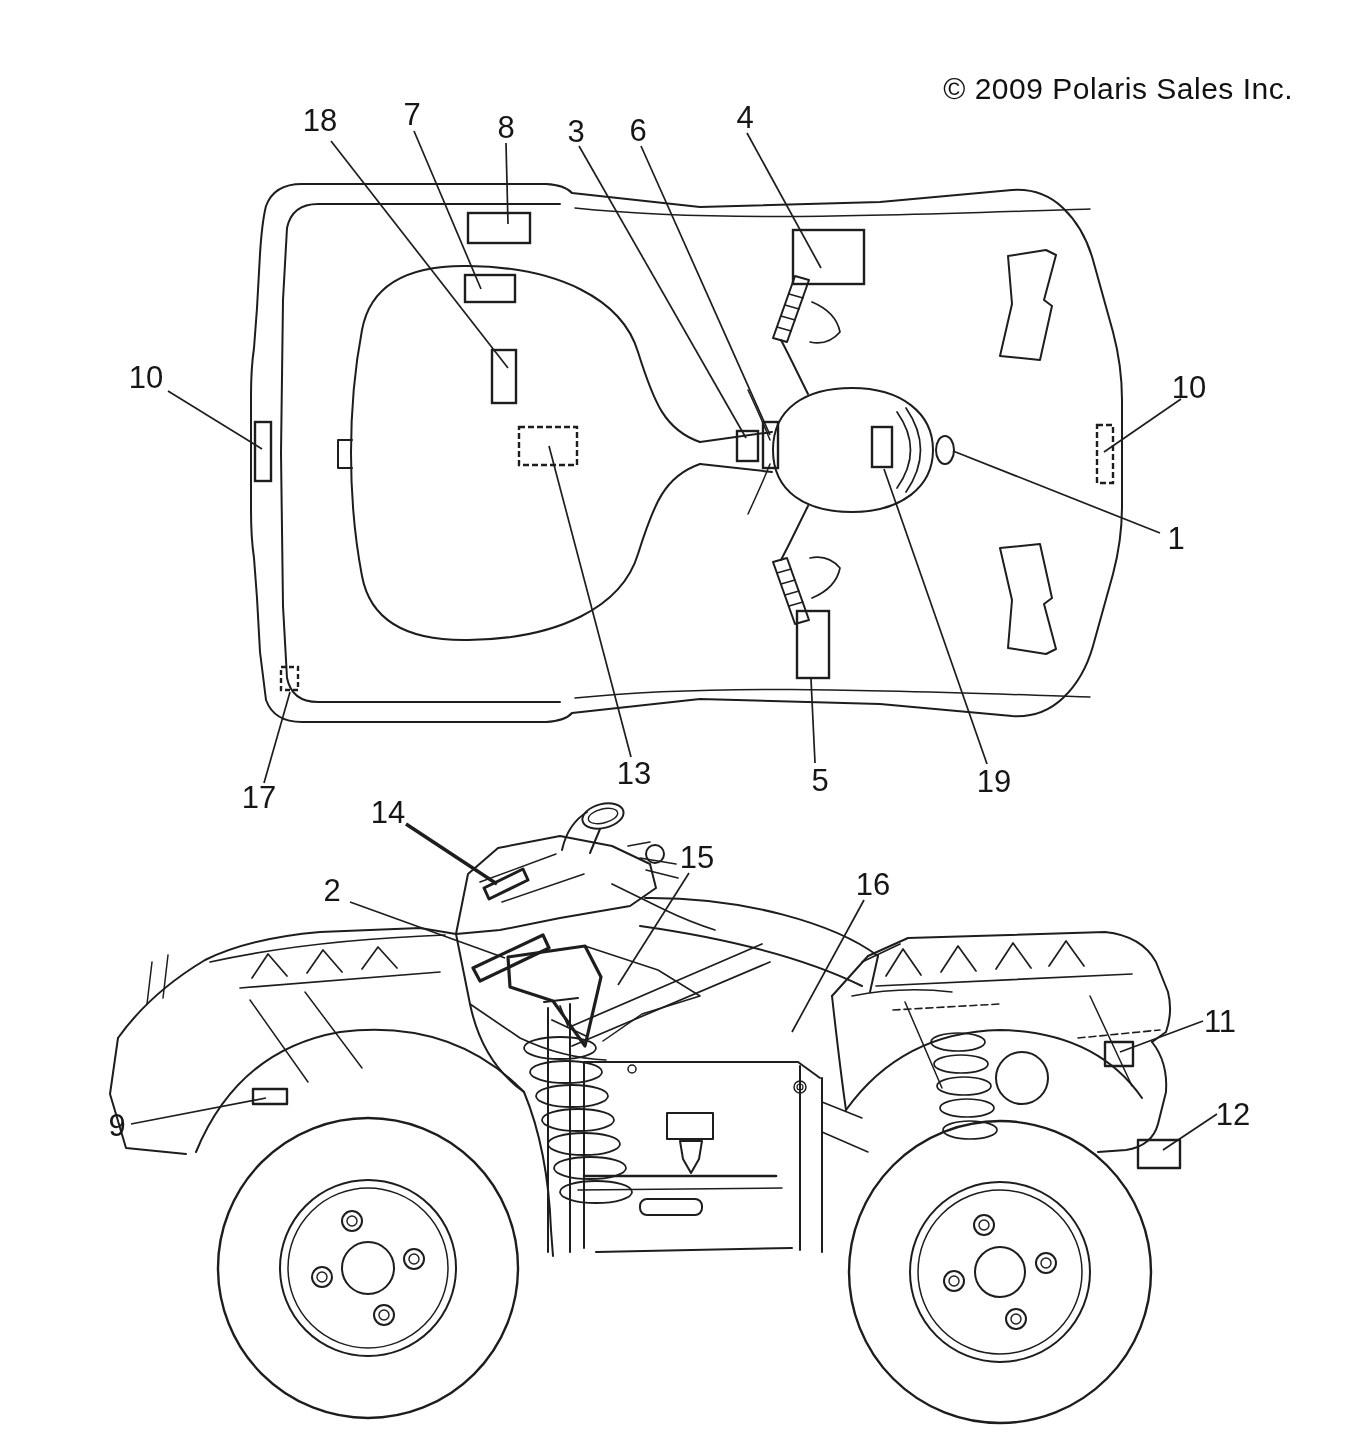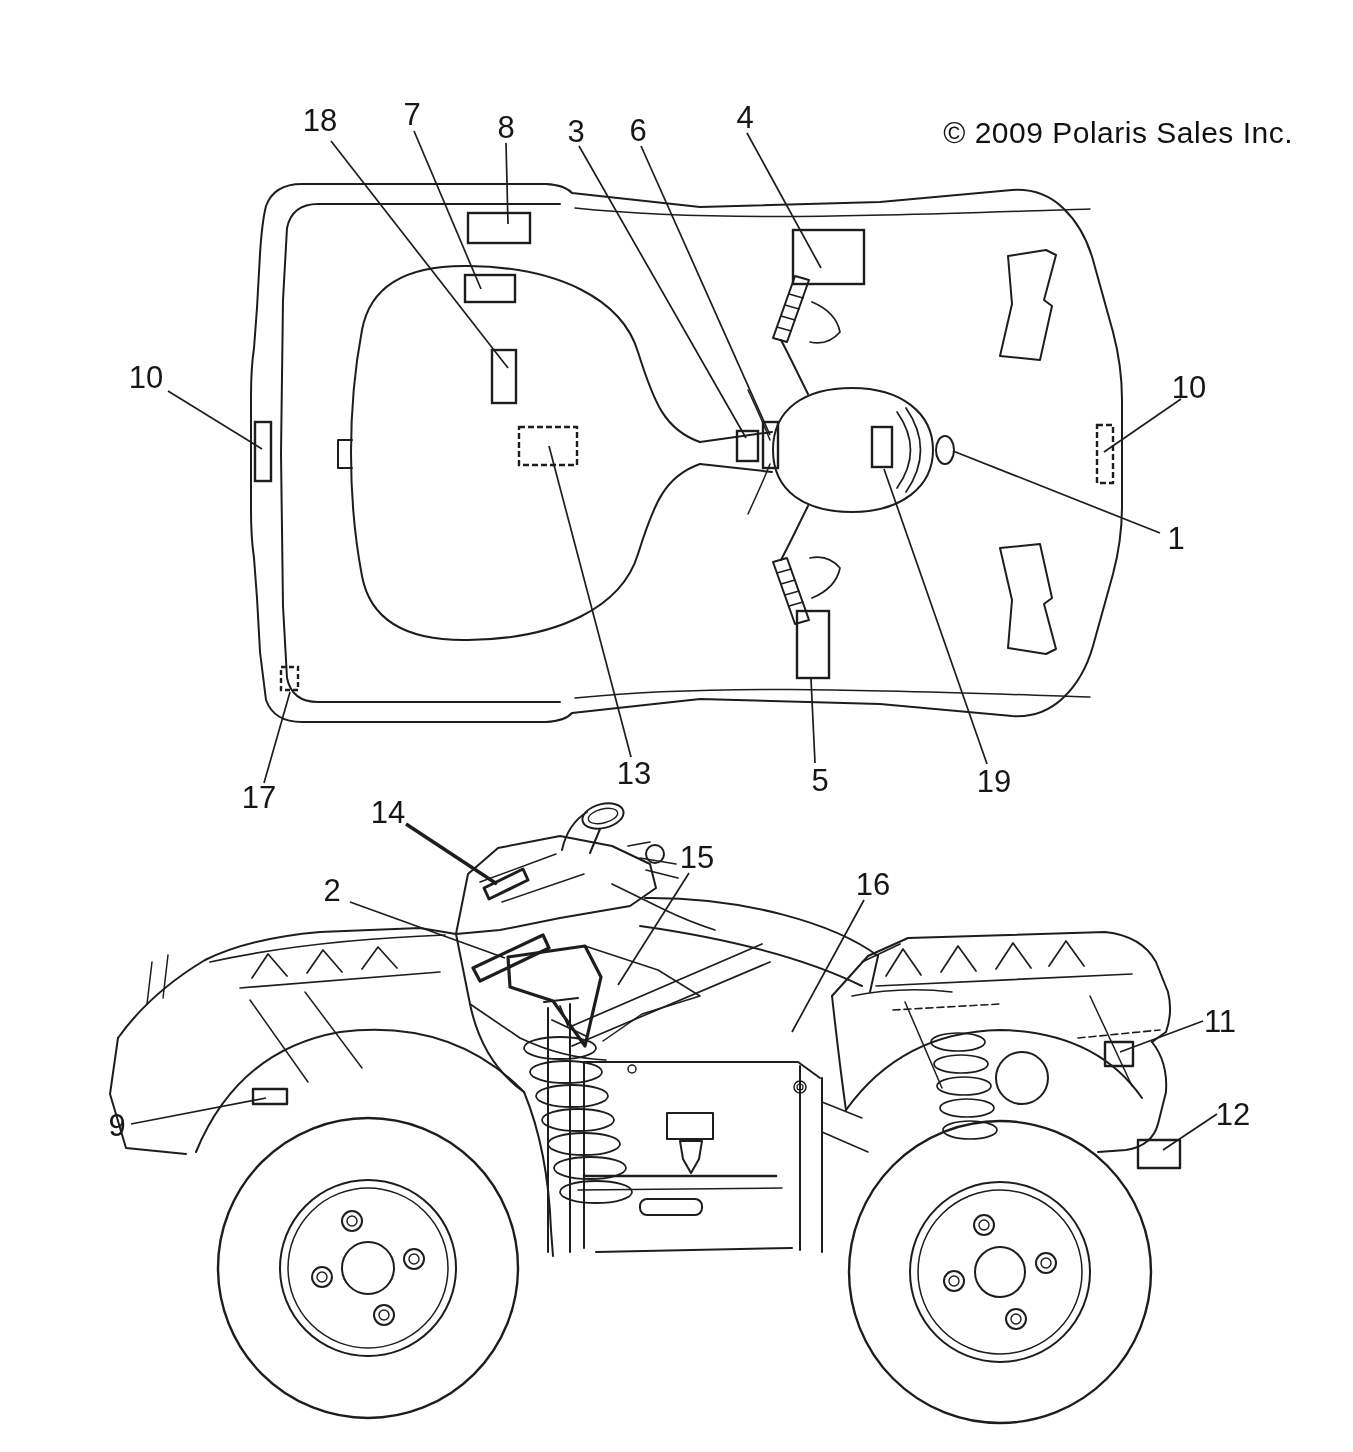--- a/index.html
+++ b/index.html
@@ -10,21 +10,20 @@
     font-family:"Liberation Sans", sans-serif;
     overflow:hidden;
   }
   #copyright{
     position:absolute;
     top:72px;right:60px;
     font-size:30px;
     color:#111;
     letter-spacing:.5px;
     white-space:nowrap;
-    margin-top:44px;
   }
   #art{position:absolute;left:0;top:0;}
   .callout-text{
     font-family:"Liberation Sans", sans-serif;
     font-size:31px;
     fill:#161616;
   }
 </style>
 </head>
 <body>

